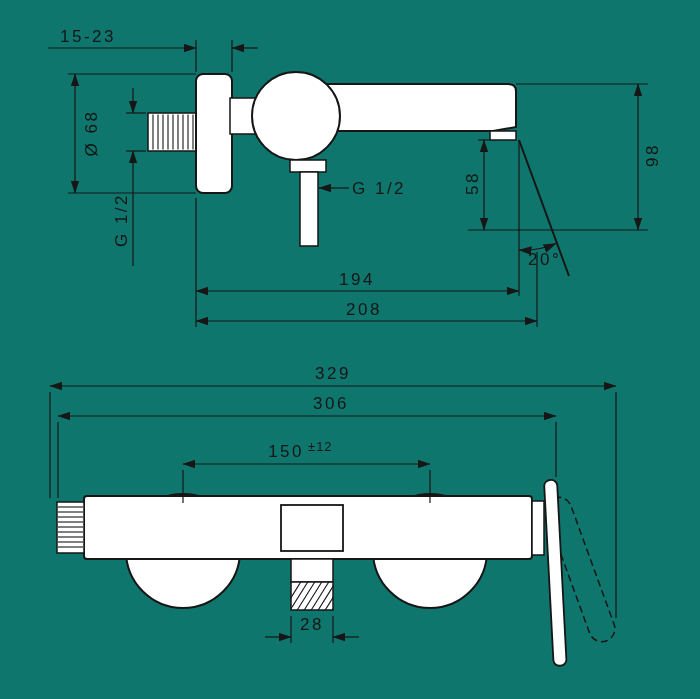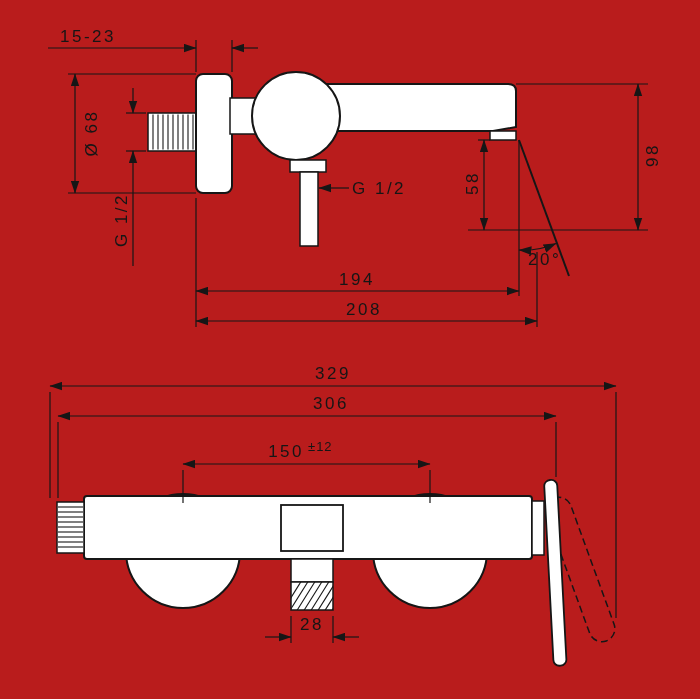--- a/index.html
+++ b/index.html
@@ -1,16 +1,16 @@
 <!DOCTYPE html>
 <html><head>
 <meta charset="utf-8">
 <style>
   html,body{margin:0;padding:0;background:#ffffff;}
-  .canvas{width:700px;height:699px;background:#b91c1c;position:relative;overflow:hidden;}
+  .canvas{width:700px;height:699px;background:#0f766e;position:relative;overflow:hidden;}
   svg text{
     font-family:"Liberation Sans", sans-serif;
     font-size:17px;
     fill:#161616;
     letter-spacing:2.5px;
   }
   svg text.small{font-size:13px;letter-spacing:1px;}
   .thin{stroke:#161616;stroke-width:1.2;fill:none;}
   .outline{stroke:#161616;stroke-width:2;fill:#ffffff;}
   .outline2{stroke:#161616;stroke-width:1.5;fill:#ffffff;}

